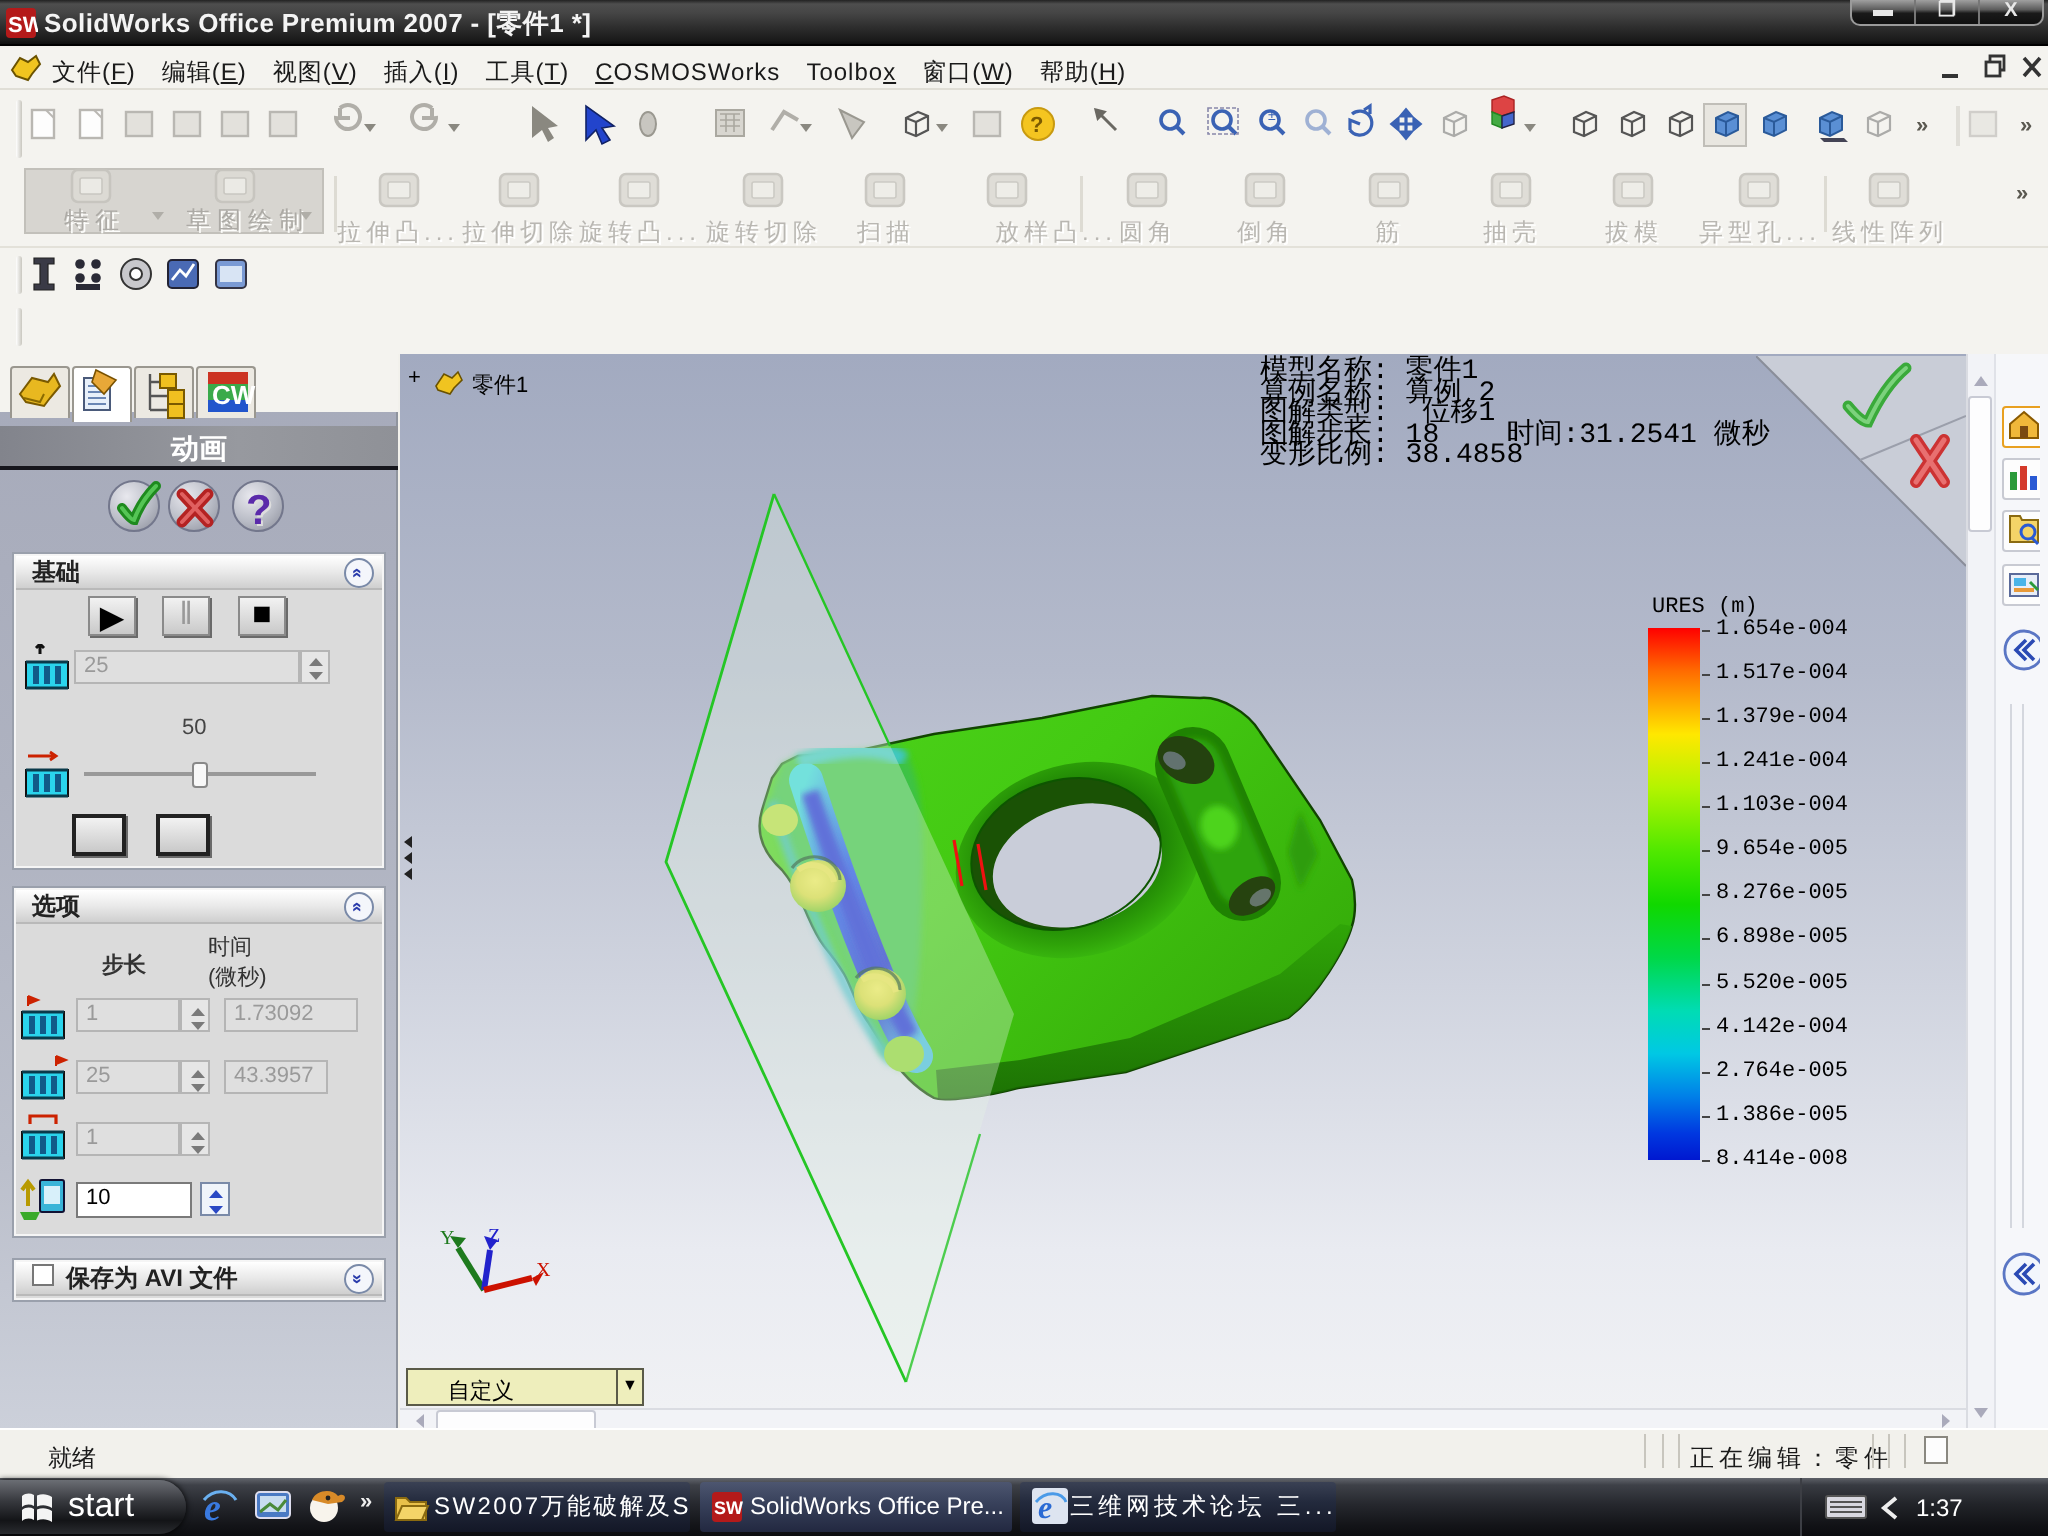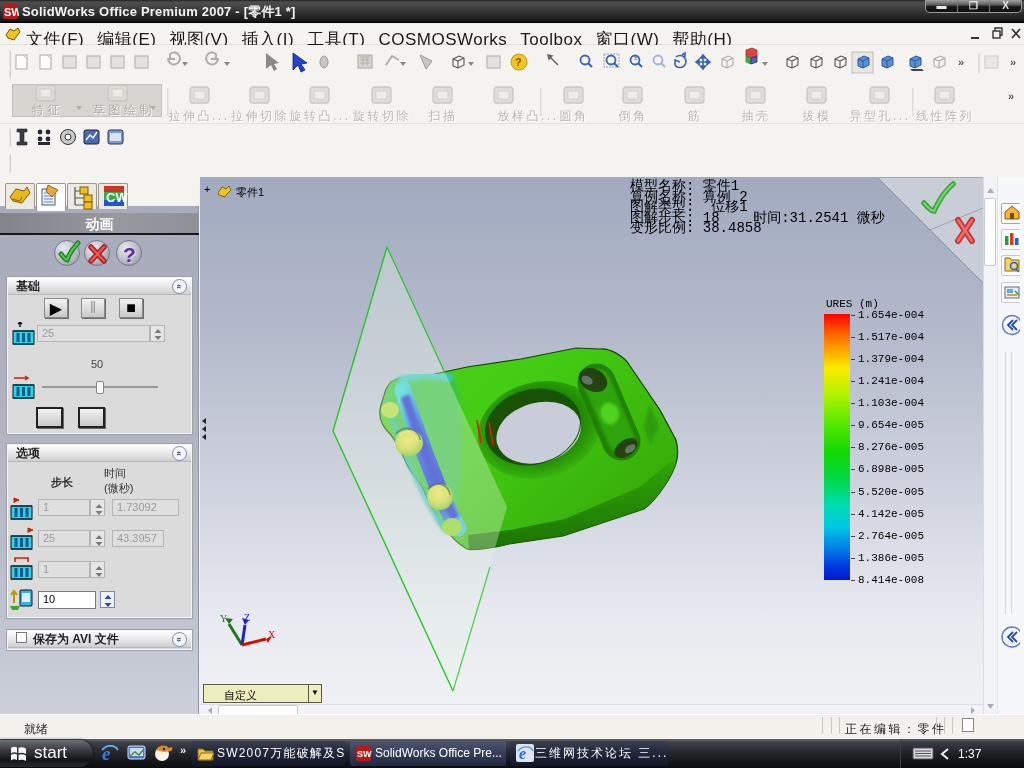--- a/index.html
+++ b/index.html
@@ -15,21 +15,21 @@
 #swlogo { left:3px; top:3px; }
 #winbtns { left:925px; top:0px; width:97px; height:13px; display:flex;
   border:1px solid #9a9a9a; border-top:none; border-radius:0 0 5px 5px;
   background:linear-gradient(180deg,#a0a0a0 0%,#5c5c5c 40%,#1a1a1a 55%,#101010 100%); overflow:hidden;}
 .wbtn { flex:1; border-right:1px solid #777; color:#e8e8e8; font-size:10px; font-weight:bold;
   text-align:center; line-height:12px; font-family:"Liberation Sans",sans-serif;}
 .wbtn:last-child { border-right:none; }
 
 
 #menubar { left:0; top:24px; width:1024px; height:21px; background:#f4f3ef; border-bottom:1px solid #e0ded6;}
-#menuitems { left:26px; top:28px; font-size:17px; color:#1a1a1a; letter-spacing:0.5px; }
+#menuitems { left:26px; top:28px; font-size:12px; color:#1a1a1a; letter-spacing:0.5px; }
 #menuitems span { margin-right:13px; }
 
 
 #toolbar1 { left:0; top:45px; width:1024px; height:39px; background:#f4f3ef; }
 
 
 #featrow { left:0; top:84px; width:1024px; height:40px; background:#f4f3ef; border-bottom:1px solid #e3e1d9;}
 #cmdbox { left:12px; top:84px; width:150px; height:33px; background:#d7d5d0; border:1px solid #c2c0ba; }
 .featbtn { position:absolute; top:108px; font-size:12px; color:#b9b7b2; text-shadow:1px 1px 0 #ffffff; white-space:nowrap; transform:translateX(-50%); letter-spacing:2.5px;}
 .embois { position:absolute; font-size:12px; color:#acaaa5; text-shadow:1px 1px 0 #fdfdfb; white-space:nowrap; letter-spacing:3.5px;}
@@ -527,21 +527,21 @@
 <div class="abs" id="legbar"></div>
 <div class="abs legtxt" style="top:309px;">1.654e-004</div>
 <div class="abs legtxt" style="top:331px;">1.517e-004</div>
 <div class="abs legtxt" style="top:353px;">1.379e-004</div>
 <div class="abs legtxt" style="top:375px;">1.241e-004</div>
 <div class="abs legtxt" style="top:397px;">1.103e-004</div>
 <div class="abs legtxt" style="top:419px;">9.654e-005</div>
 <div class="abs legtxt" style="top:441px;">8.276e-005</div>
 <div class="abs legtxt" style="top:463px;">6.898e-005</div>
 <div class="abs legtxt" style="top:486px;">5.520e-005</div>
-<div class="abs legtxt" style="top:508px;">4.142e-005</div>
+<div class="abs legtxt" style="top:508px;">4.142e-004</div>
 <div class="abs legtxt" style="top:530px;">2.764e-005</div>
 <div class="abs legtxt" style="top:552px;">1.386e-005</div>
 <div class="abs legtxt" style="top:574px;">8.414e-008</div>
 <div class="abs legtick" style="top:315px;"></div>
 <div class="abs legtick" style="top:337px;"></div>
 <div class="abs legtick" style="top:359px;"></div>
 <div class="abs legtick" style="top:381px;"></div>
 <div class="abs legtick" style="top:403px;"></div>
 <div class="abs legtick" style="top:425px;"></div>
 <div class="abs legtick" style="top:447px;"></div>

